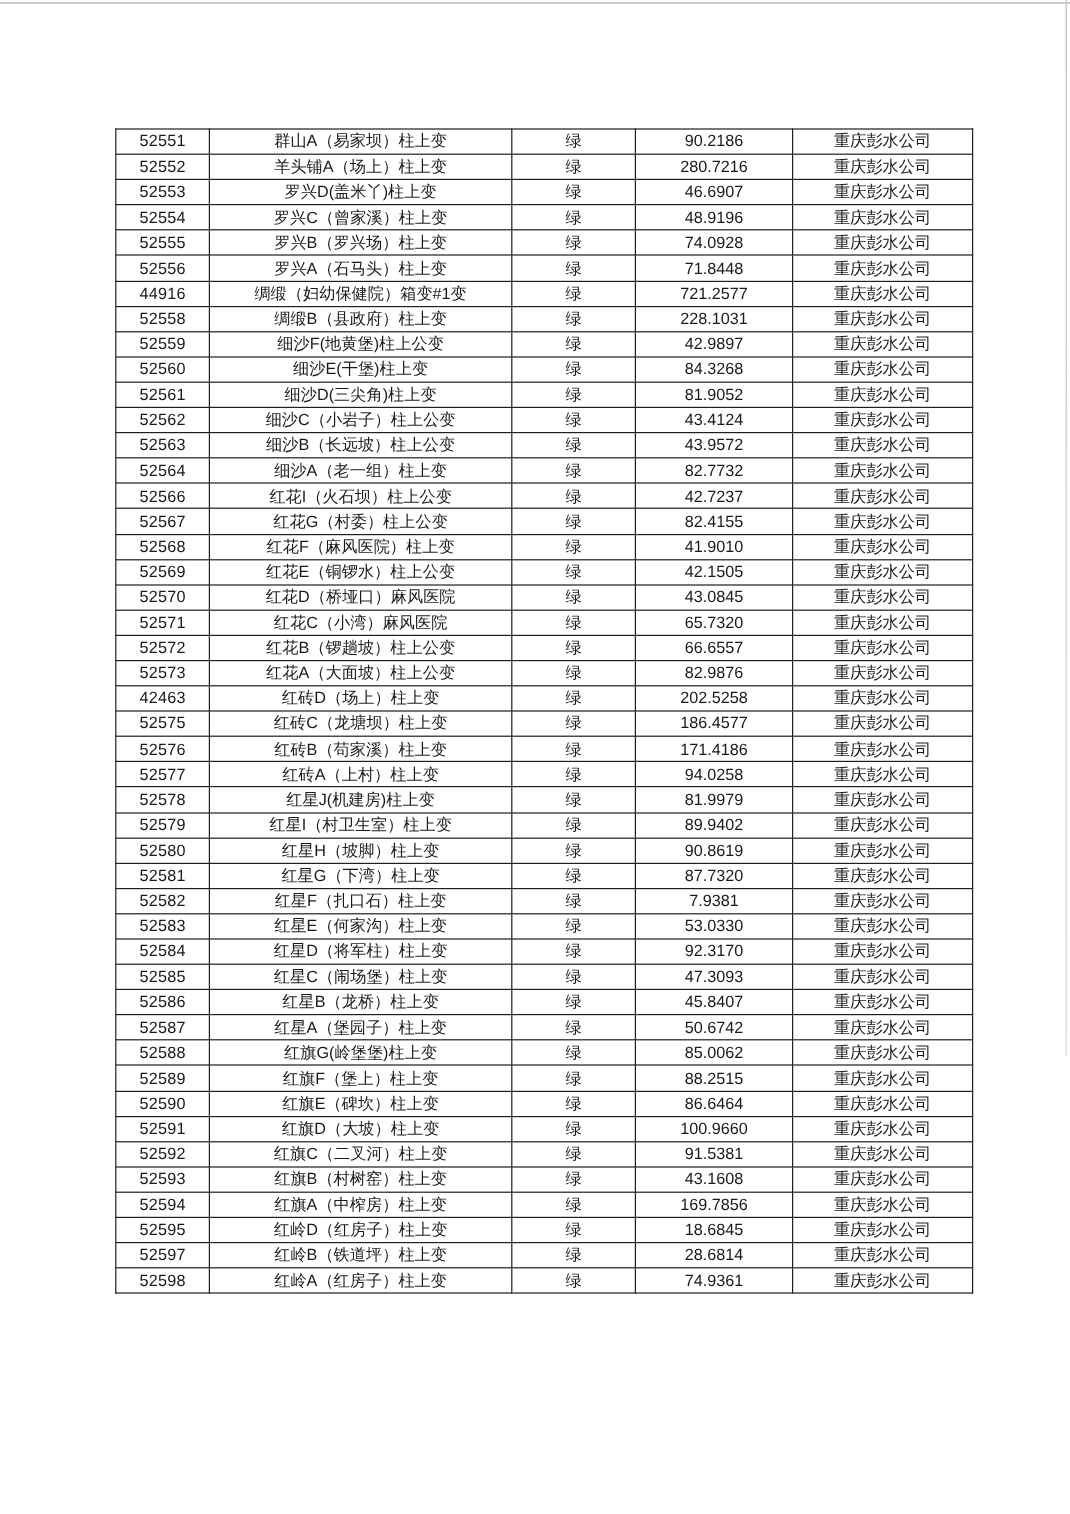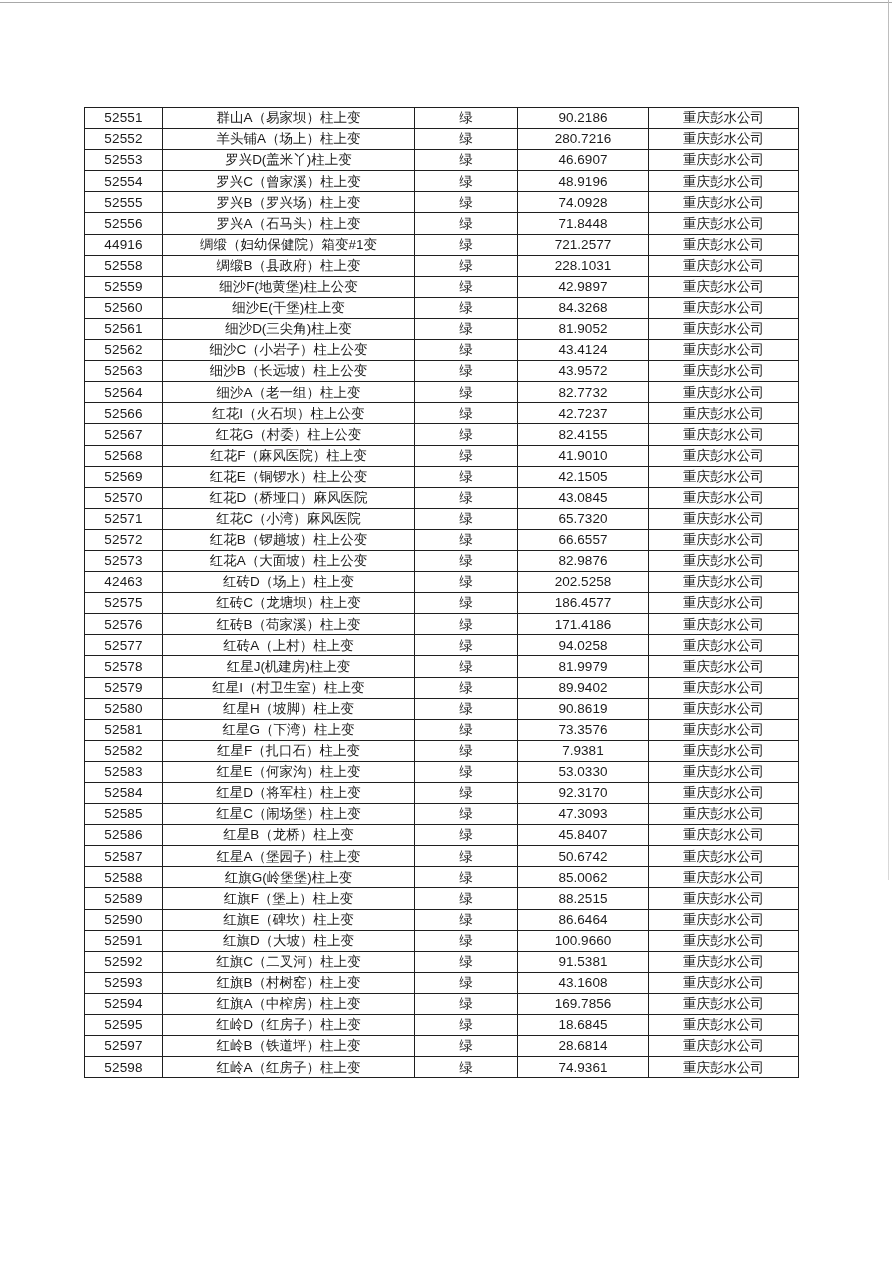--- a/index.html
+++ b/index.html
@@ -30,21 +30,21 @@
   .right-edge {
     position: absolute;
     top: 0;
     right: 3px;
     width: 1px;
     height: 880px;
     background: linear-gradient(#bdbdbd, #d9d9d9);
   }
   table.data-table {
     position: absolute;
-    left: 84px;
+    left: 96px;
     top: 107px;
     width: 714px;
     border-collapse: collapse;
     table-layout: fixed;
   }
   table.data-table td {
     border: 1.4px solid #1f1f1f;
     height: 20.1px;
     padding: 0;
     text-align: center;
@@ -277,21 +277,21 @@
           <td class="id-cell">52580</td>
           <td class="name-cell">红星H（坡脚）柱上变</td>
           <td class="status-cell">绿</td>
           <td class="value-cell">90.8619</td>
           <td class="company-cell">重庆彭水公司</td>
         </tr>
         <tr>
           <td class="id-cell">52581</td>
           <td class="name-cell">红星G（下湾）柱上变</td>
           <td class="status-cell">绿</td>
-          <td class="value-cell">73.3576</td>
+          <td class="value-cell">87.7320</td>
           <td class="company-cell">重庆彭水公司</td>
         </tr>
         <tr>
           <td class="id-cell">52582</td>
           <td class="name-cell">红星F（扎口石）柱上变</td>
           <td class="status-cell">绿</td>
           <td class="value-cell">7.9381</td>
           <td class="company-cell">重庆彭水公司</td>
         </tr>
         <tr>

